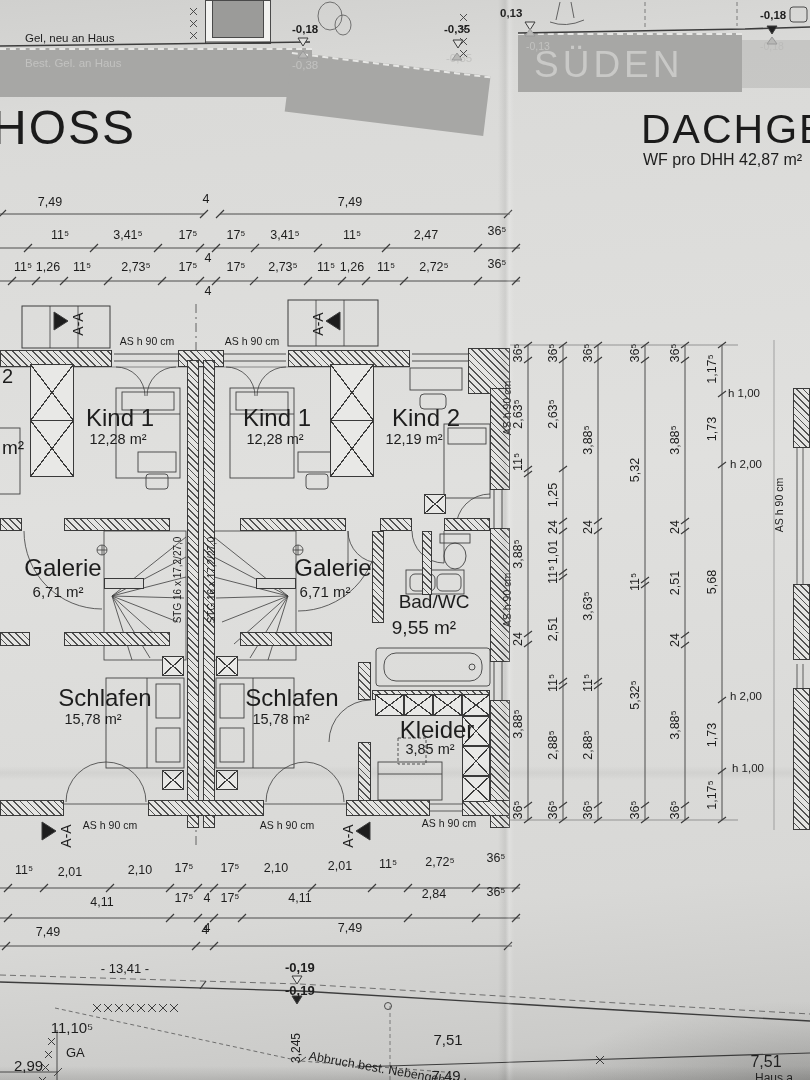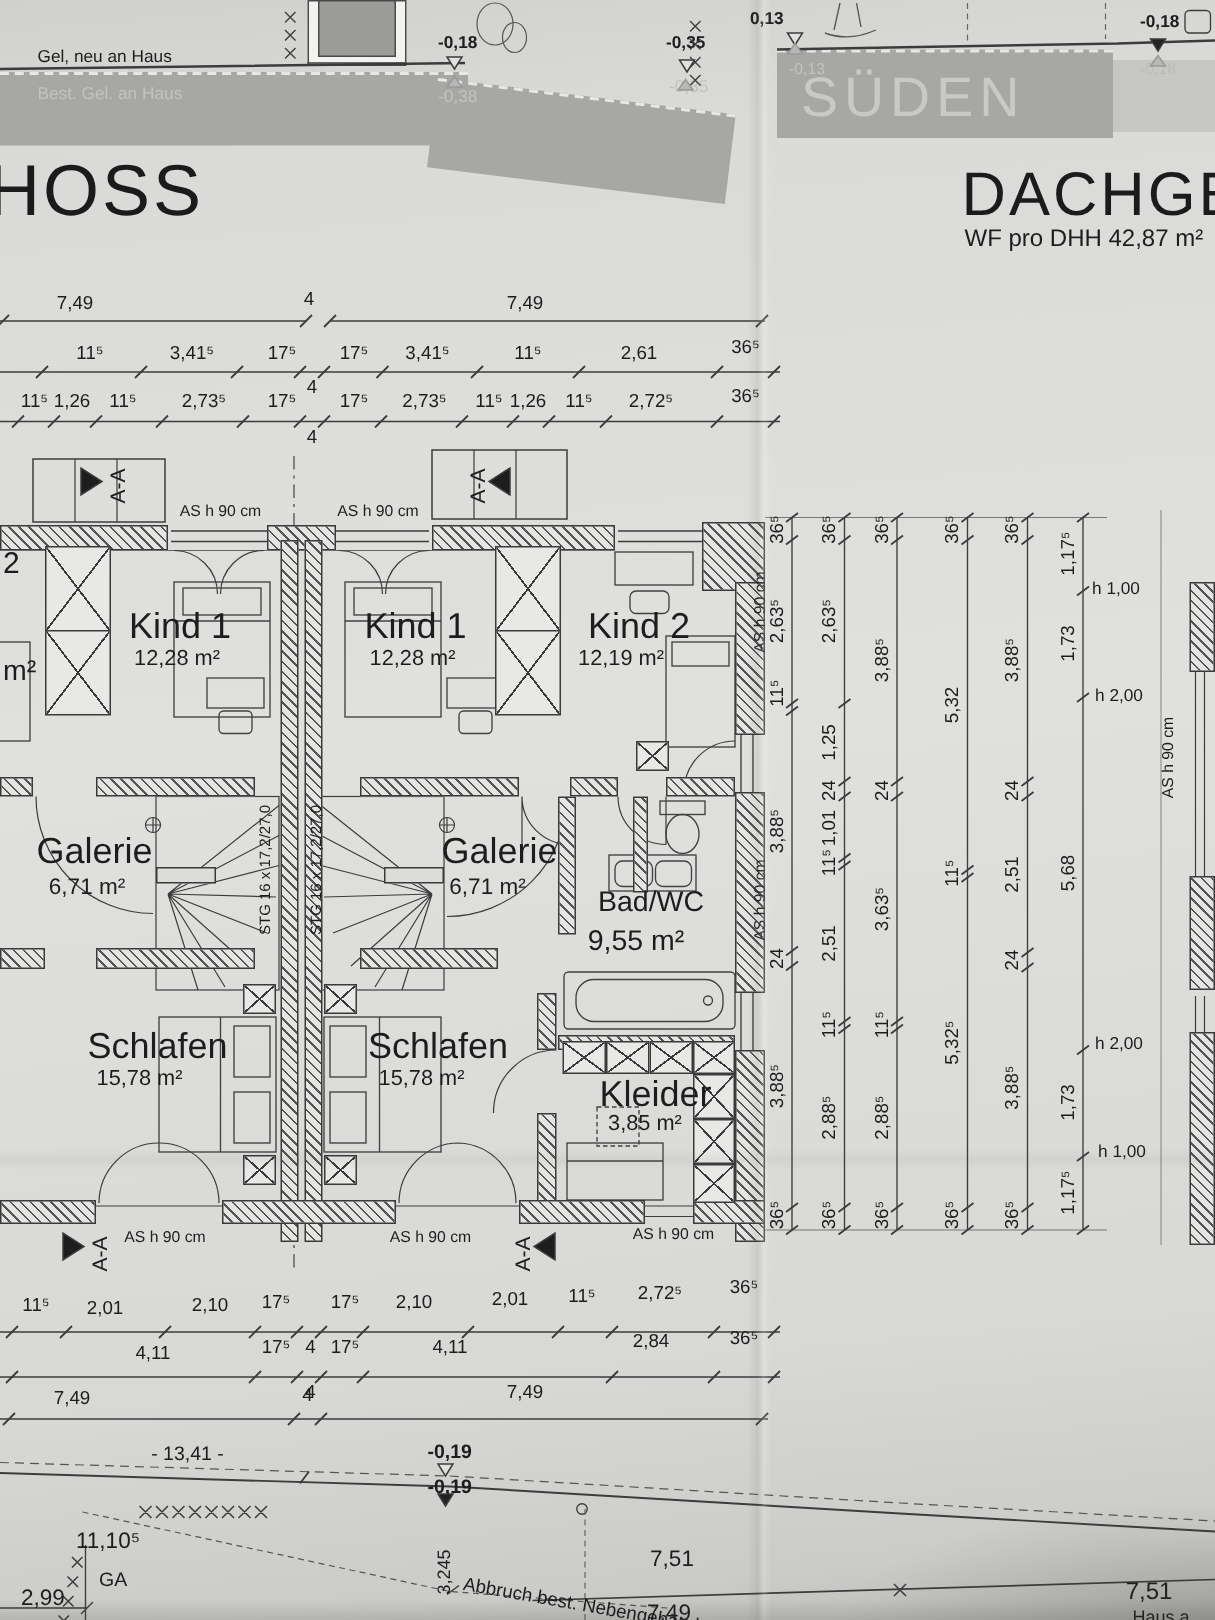--- a/index.html
+++ b/index.html
@@ -297,21 +297,21 @@
   <span class="d" style="left:50px;top:196px;">7,49</span>
   <span class="d" style="left:206px;top:193px;">4</span>
   <span class="d" style="left:350px;top:196px;">7,49</span>
   <span class="d" style="left:60px;top:229px;">11⁵</span>
   <span class="d" style="left:128px;top:229px;">3,41⁵</span>
   <span class="d" style="left:188px;top:229px;">17⁵</span>
   <span class="d" style="left:208px;top:252px;">4</span>
   <span class="d" style="left:236px;top:229px;">17⁵</span>
   <span class="d" style="left:285px;top:229px;">3,41⁵</span>
   <span class="d" style="left:352px;top:229px;">11⁵</span>
-  <span class="d" style="left:426px;top:229px;">2,61</span>
+  <span class="d" style="left:426px;top:229px;">2,47</span>
   <span class="d" style="left:497px;top:225px;">36⁵</span>
   <span class="d" style="left:23px;top:261px;">11⁵</span>
   <span class="d" style="left:48px;top:261px;">1,26</span>
   <span class="d" style="left:82px;top:261px;">11⁵</span>
   <span class="d" style="left:136px;top:261px;">2,73⁵</span>
   <span class="d" style="left:188px;top:261px;">17⁵</span>
   <span class="d" style="left:208px;top:285px;">4</span>
   <span class="d" style="left:236px;top:261px;">17⁵</span>
   <span class="d" style="left:283px;top:261px;">2,73⁵</span>
   <span class="d" style="left:326px;top:261px;">11⁵</span>

